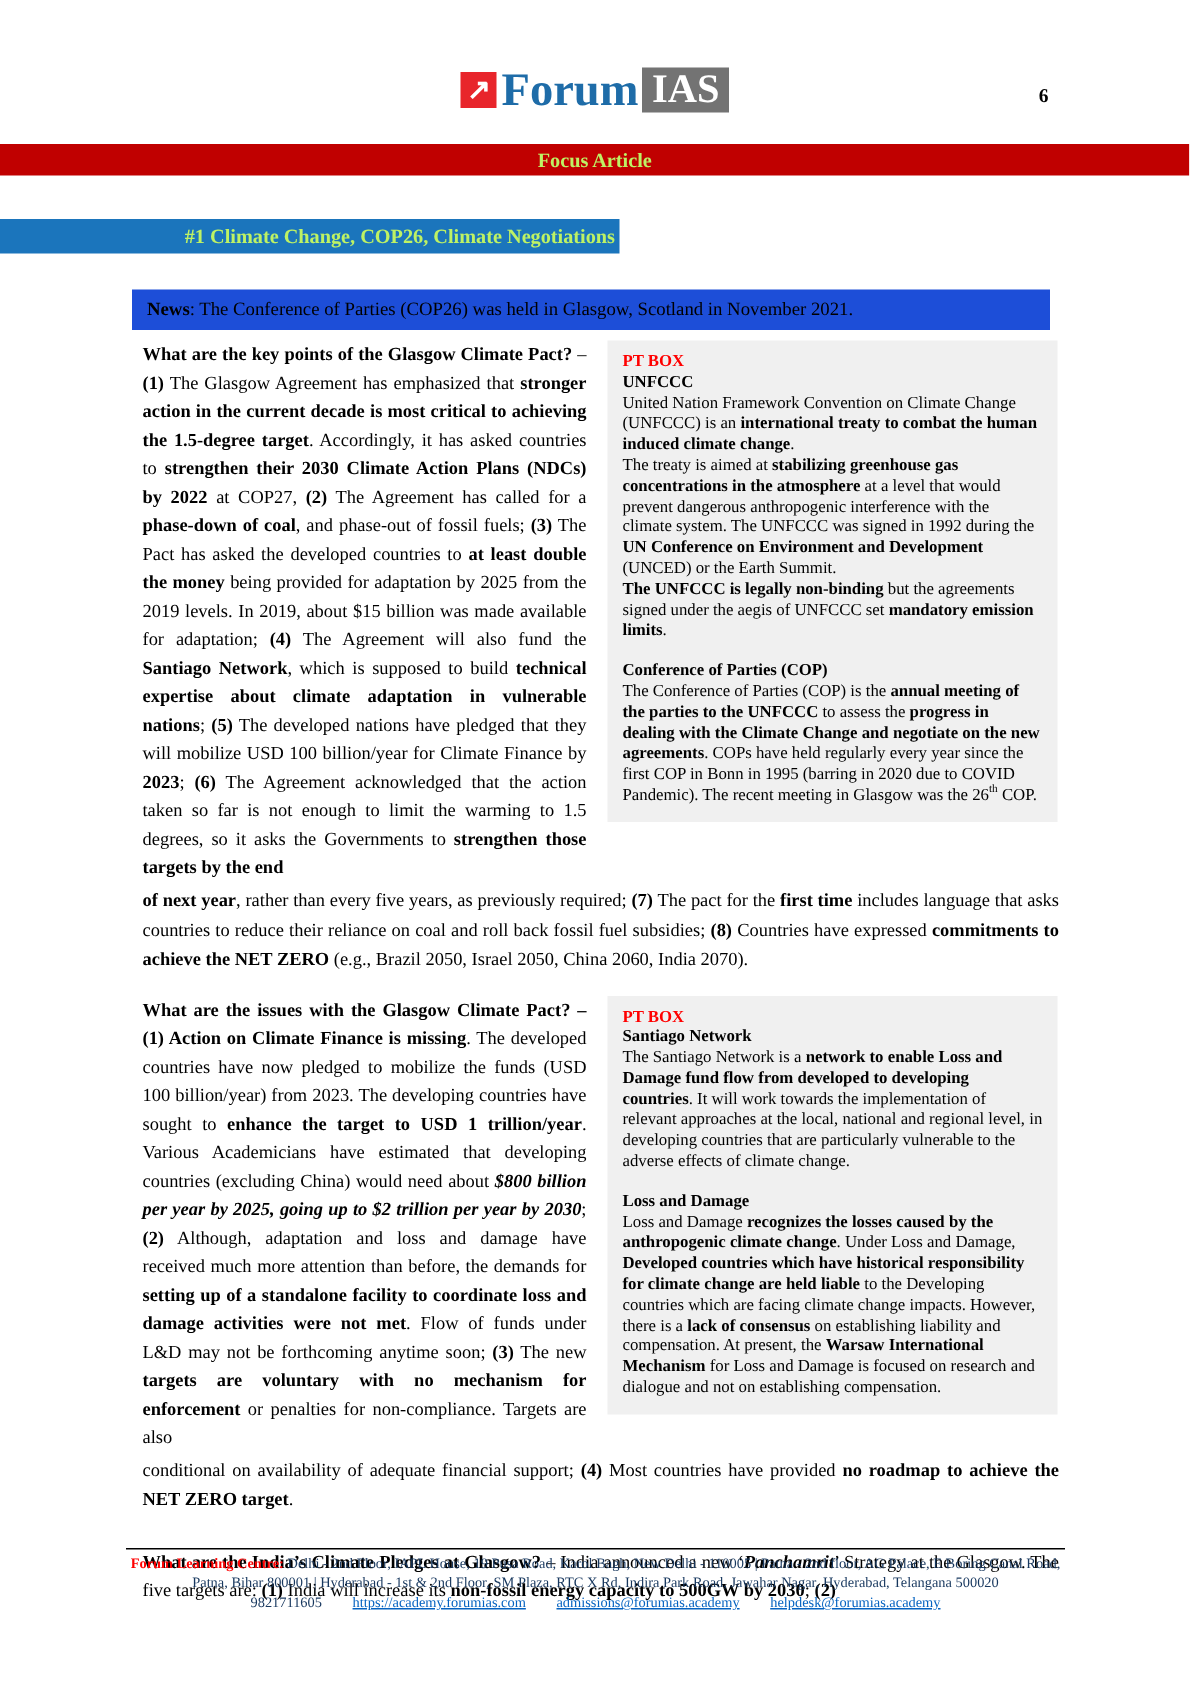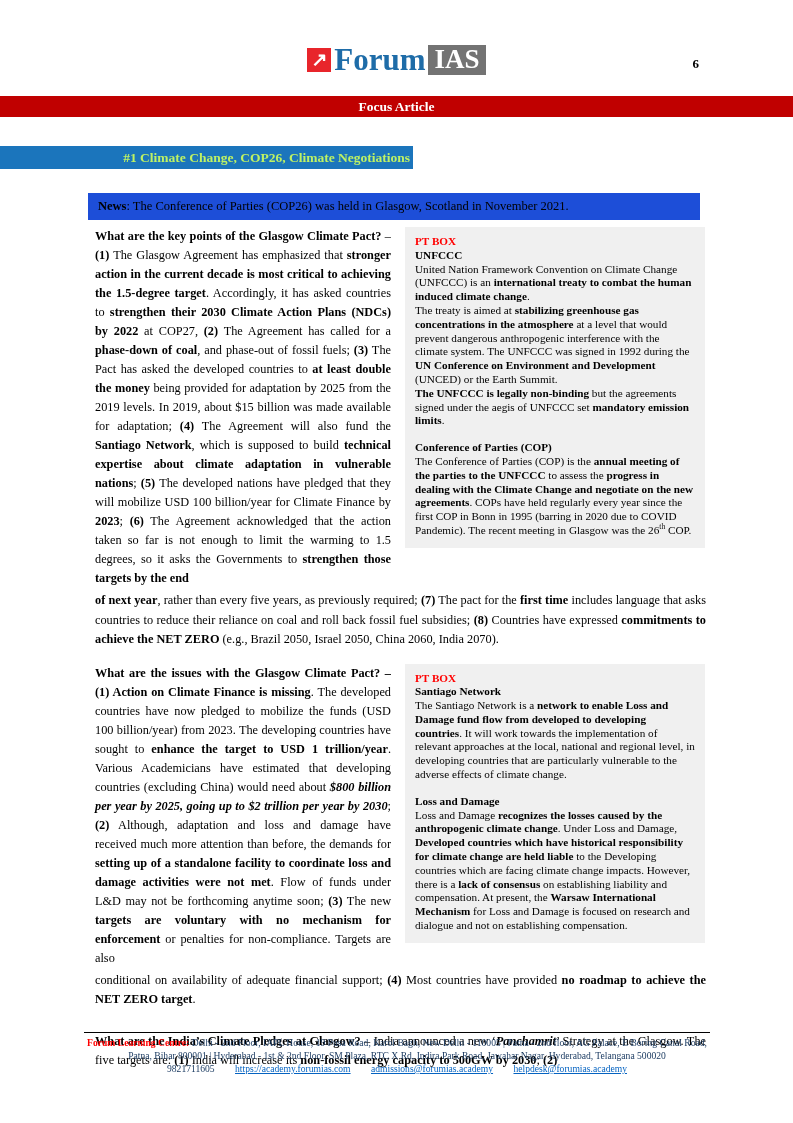--- a/index.html
+++ b/index.html
@@ -12,21 +12,21 @@
   
   .logo-row{padding-top:44px;display:flex;justify-content:center;}
   .logo{display:flex;align-items:center;}
   .logo-arrow{width:24px;height:24px;background:#E8252B;color:#fff;display:flex;
               align-items:center;justify-content:center;font-size:19px;font-weight:bold;margin-right:3px;}
   .logo-forum{color:#1E6CA8;font-size:31px;font-weight:bold;line-height:31px;}
   .logo-ias{background:#737373;color:#fff;font-size:27px;font-weight:bold;
             padding:1px 6px 2px 7px;margin-left:2px;line-height:27px;}
   .page-num{position:absolute;top:56px;right:94px;font-weight:bold;font-size:13px;}
 
-  .focus-bar{margin-top:21px;height:21px;line-height:21px;background:#C00000;color:#ffffff;
+  .focus-bar{margin-top:21px;height:21px;line-height:21px;background:#C00000;color:#bef264;
              font-weight:bold;font-size:13.5px;text-align:center;}
   .title-bar{margin-top:29px;width:413px;background:#1B75BC;color:#bef264;font-weight:bold;
              font-size:13.5px;line-height:15px;text-align:right;padding:4px 3px 4px 0;box-sizing:border-box;}
 
   .news-box{margin:24px 0 0 88px;width:612px;box-sizing:border-box;background:#1d4ed8;
             padding:5px 10px;font-size:12.5px;line-height:17px;}
 
   .cols{display:flex;justify-content:space-between;margin-left:95px;width:610px;margin-top:7px;}
   .cols2{margin-top:14px;}
   .body-col{width:296px;text-align:justify;font-size:12.3px;line-height:19px;}

